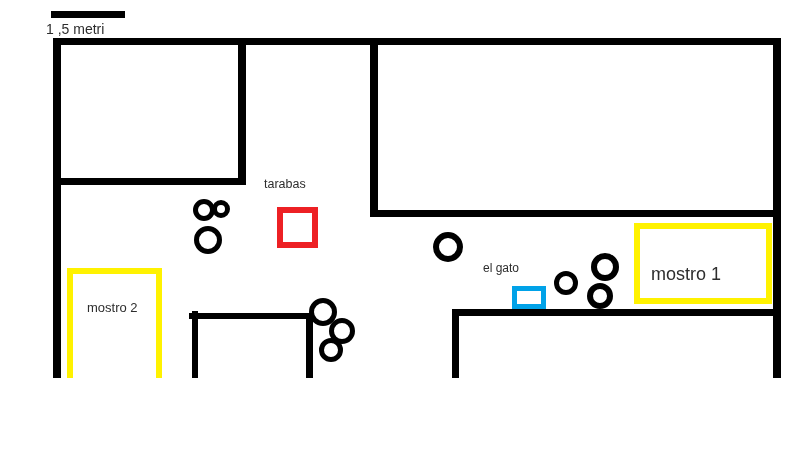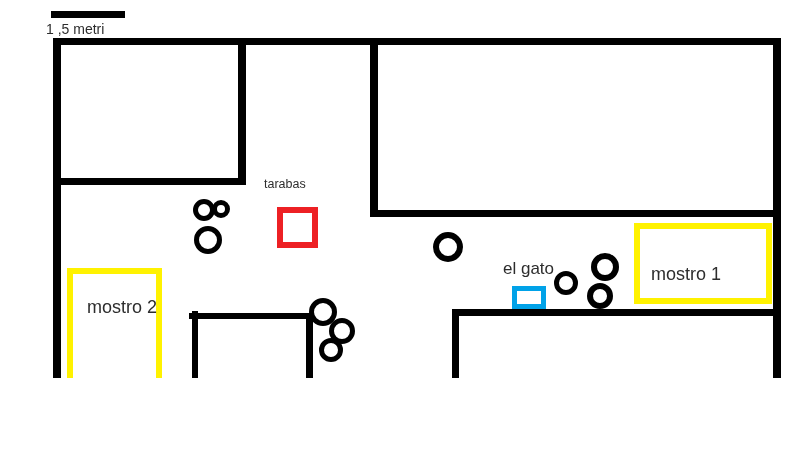--- a/index.html
+++ b/index.html
@@ -78,17 +78,17 @@
       <div class="circle" style="left: 309px; top: 298px; width: 28px; height: 28px; border-width: 5px; border-color: rgb(0, 0, 0);"></div>
       <div class="circle" style="left: 329px; top: 318px; width: 26px; height: 26px; border-width: 5px; border-color: rgb(0, 0, 0);"></div>
       <div class="circle" style="left: 319px; top: 338px; width: 24px; height: 24px; border-width: 5px; border-color: rgb(0, 0, 0);"></div>
       <div class="box" style="left: 277px; top: 207px; width: 41px; height: 41px; border-width: 6px; border-color: rgb(237, 32, 36);"></div>
       <div class="box" style="left: 512px; top: 286px; width: 34px; height: 23px; border-width: 5px; border-color: rgb(0, 162, 232);"></div>
       <div class="box" style="left: 634px; top: 223px; width: 138px; height: 81px; border-width: 6px; border-color: rgb(255, 242, 0);"></div>
       <div class="box" style="left: 67px; top: 268px; width: 95px; height: 128px; border-width: 6px; border-color: rgb(255, 242, 0);"></div>
     </div>
 
   <div class="label" style="left:264px; top:177px; font-size:12.5px;">tarabas</div>
-  <div class="label" style="left:483px; top:261px; font-size:17px;margin-left:20px;">el gato</div>
+  <div class="label" style="left:483px; top:261px; font-size:12px;">el gato</div>
   <div class="label" style="left:651px; top:267px; font-size:18px;">mostro 1</div>
-  <div class="label" style="left:87px; top:300px; font-size:18px;text-align:right;">mostro 2</div>
+  <div class="label" style="left:87px; top:300px; font-size:13px;text-align:right;">mostro 2</div>
 
 </div>
 
 </body></html>

